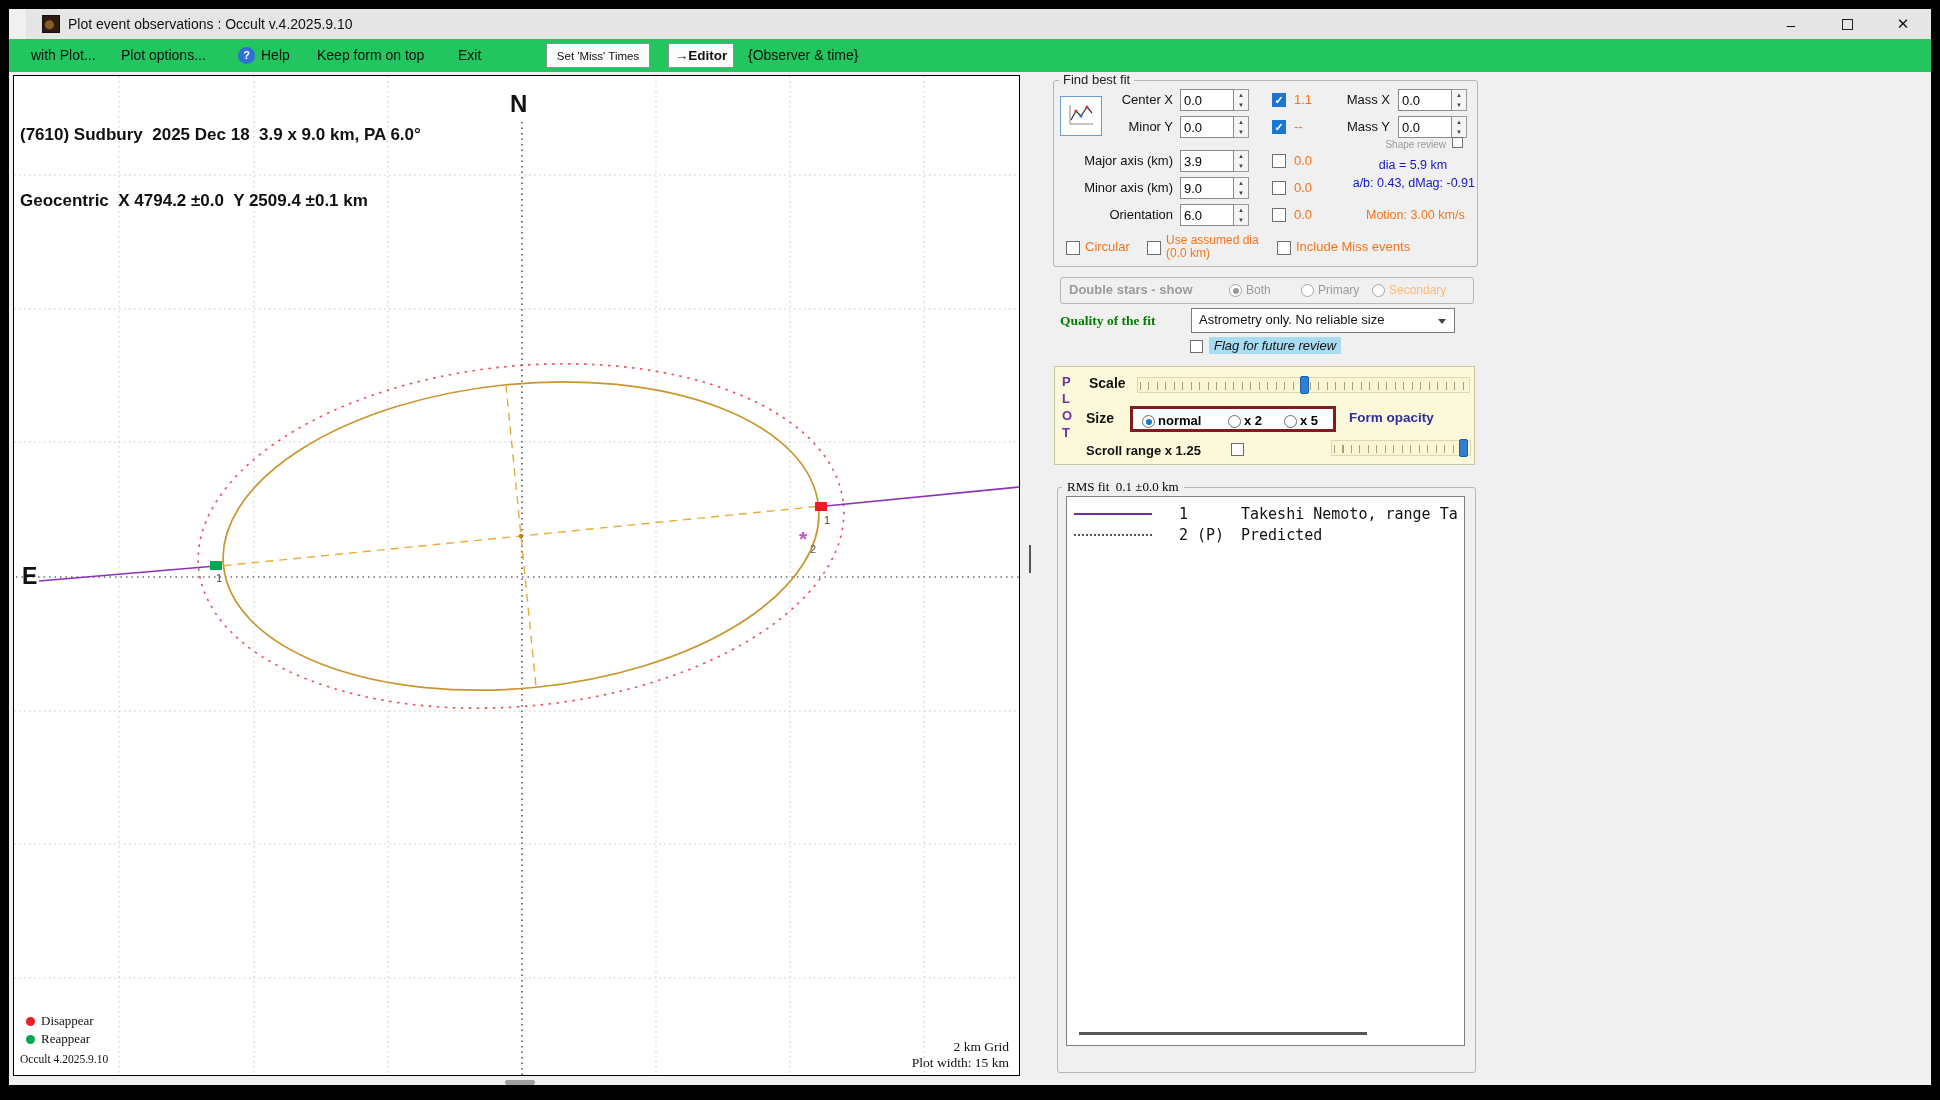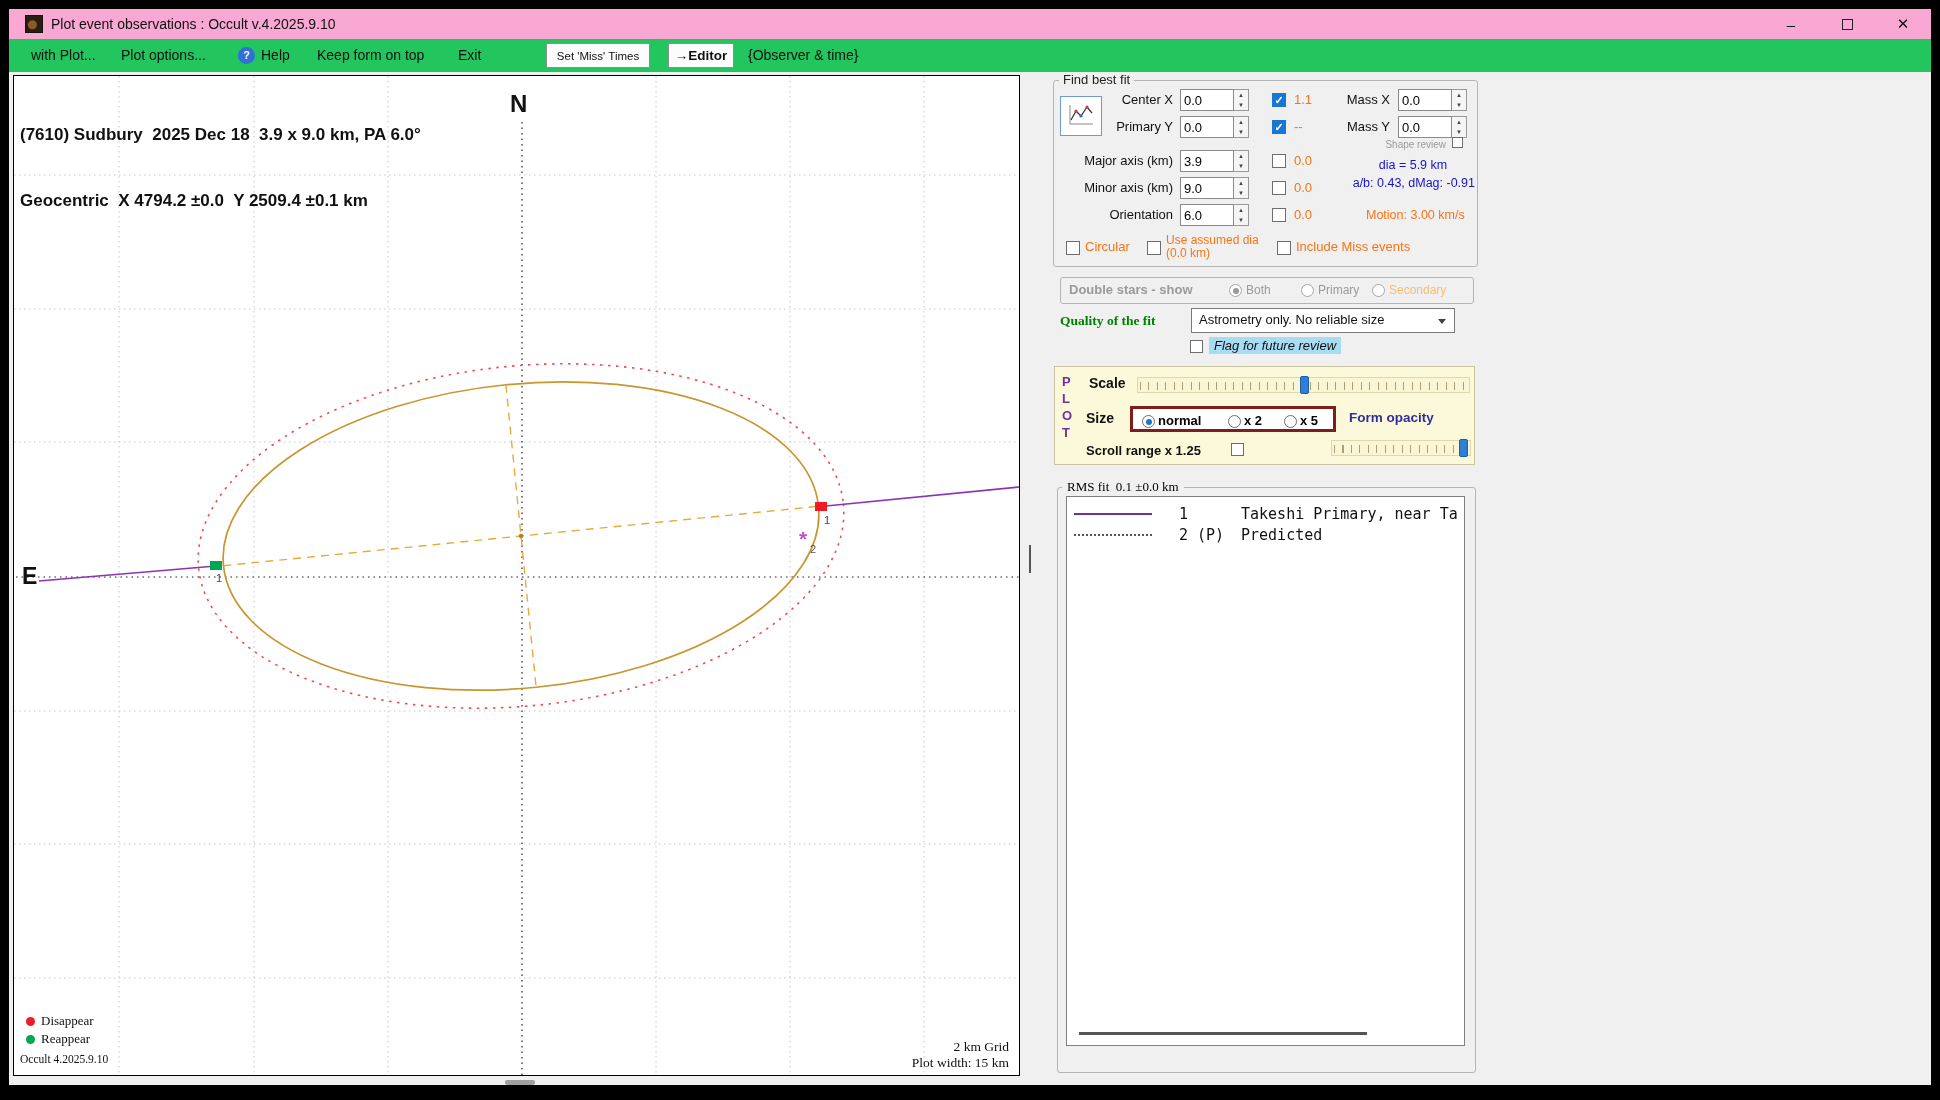--- a/index.html
+++ b/index.html
@@ -2,21 +2,21 @@
 <html><head>
 <meta charset="utf-8">
 <style>
   * { margin:0; padding:0; box-sizing:border-box; }
   html,body { width:1940px; height:1100px; overflow:hidden; font-family:"Liberation Sans",sans-serif; }
   .frame { position:absolute; inset:0; width:1940px; height:1100px; background:#000; }
   .window { position:absolute; left:9px; top:9px; right:9px; bottom:15px; background:#f0f0f0; }
   .abs { position:absolute;font-family:Liberation Serif, serif; }
 
   
-  .titlebar { position:absolute; left:9px; top:9px; right:9px; height:30px; background:#f9a8d4; }
+  .titlebar { position:absolute; left:26px; top:9px; right:9px; height:30px; background:#e5e5e5; }
   .appicon { position:absolute; left:16px; top:6px; width:18px; height:18px; background:radial-gradient(circle at 40% 55%, #8a5a28 0 4px, #2a1d10 5px); border:1px solid #111; }
   .apptitle { position:absolute; left:42px; top:0; height:30px; line-height:30px; font-size:14px; color:#111; }
   .wctrls { position:absolute; right:0; top:0; height:30px; display:flex; }
   .wbtn { width:56px; height:30px; display:flex; align-items:center; justify-content:center; font-size:15px; color:#111; }
   .maxbox { width:11px; height:11px; border:1.4px solid #222; display:inline-block; }
 
   
   .menubar { position:absolute; left:9px; top:39px; right:9px; height:33px; background:#22c55e; }
   .mitem { position:absolute; top:0; height:33px; line-height:33px; font-size:14px; color:#111; cursor:default; }
   .helpicon { position:absolute; left:229px; top:8px; width:17px; height:17px; border-radius:50%; background:#2f6fd6; color:#fff; font-size:11px; font-weight:bold; text-align:center; line-height:17px; }
@@ -188,21 +188,21 @@
       <span class="mark">✓</span>
     </span>
   <div class="flabel-l" style="left:1294px; top:89px;">1.1</div>
   <div class="flabel" style="left:1318px; top:89px; width:72px;">Mass X</div>
   <input class="num" style="left: 1398px; top: 89px;" value="0.0">
   <div class="spin" style="left:1452px; top:89px;">
       <span>▲</span>
       <span>▼</span>
     </div>
 
-  <div class="flabel" style="left:1053px; top:116px; width:120px;">Primary Y</div>
+  <div class="flabel" style="left:1053px; top:116px; width:120px;">Minor Y</div>
   <input class="num" style="left: 1180px; top: 116px;" value="0.0">
   <div class="spin" style="left:1234px; top:116px;">
       <span>▲</span>
       <span>▼</span>
     </div>
   <span class="cb checked" style="left:1272px; top:120px;">
       <span class="mark">✓</span>
     </span>
   <div class="flabel-l" style="left:1294px; top:116px;">--</div>
   <div class="flabel" style="left:1318px; top:116px; width:72px;">Mass Y</div>
@@ -305,21 +305,21 @@
   <div class="abs" style="left:1062px; top:479px; background:#f0f0f0; padding:0 5px; font-size:13px; z-index:2;">
     <span>RMS fit</span>&nbsp;
     <span>0.1 ±0.0 km</span>
   </div>
 
   <div class="obslist">
     <div style="height:6px;"></div>
     <div class="obsrow">
       <span class="sampleline"></span>
       <span class="obsnum">1</span>
-      <span class="obsname">Takeshi Primary, near Ta</span>
+      <span class="obsname">Takeshi Nemoto, range Ta</span>
     </div>
     <div class="obsrow">
       <span class="sampleline dotted"></span>
       <span class="obsnum">2 (P)</span>
       <span class="obsname">Predicted</span>
     </div>
     <div class="hscroll"></div>
   </div>
 
   <div class="vsep"></div>

